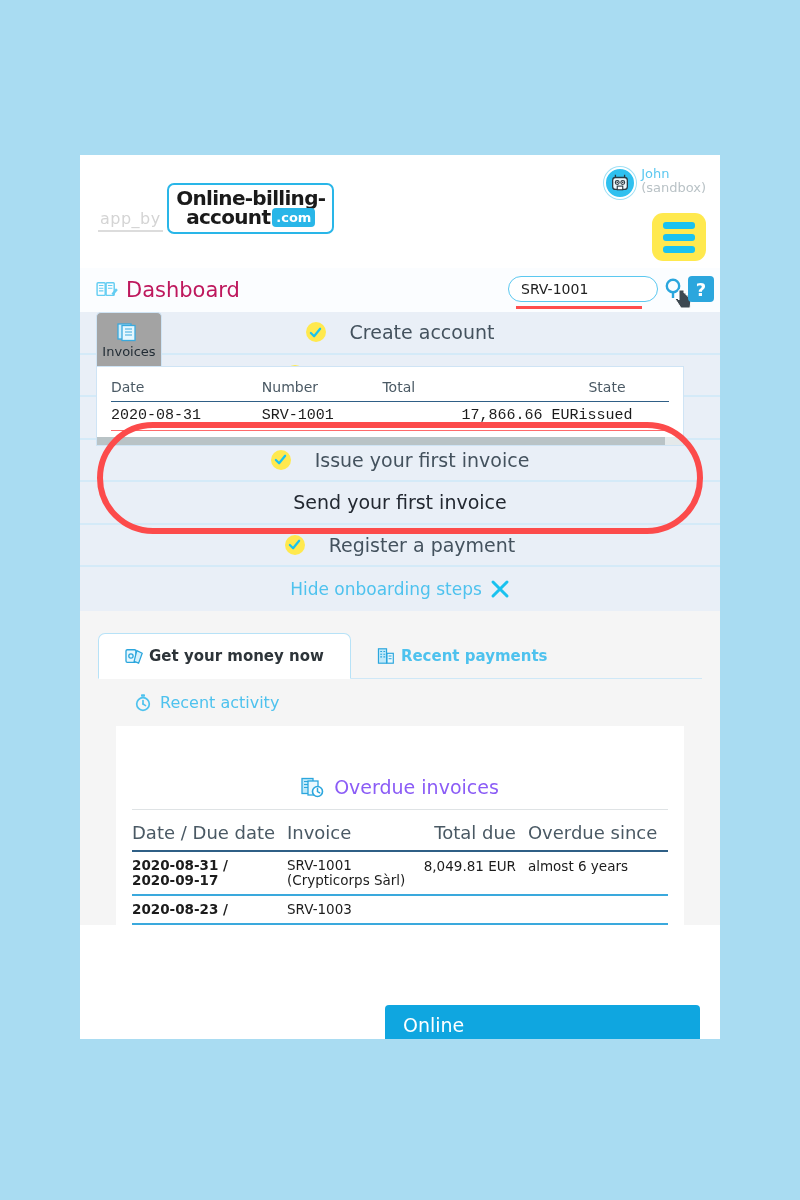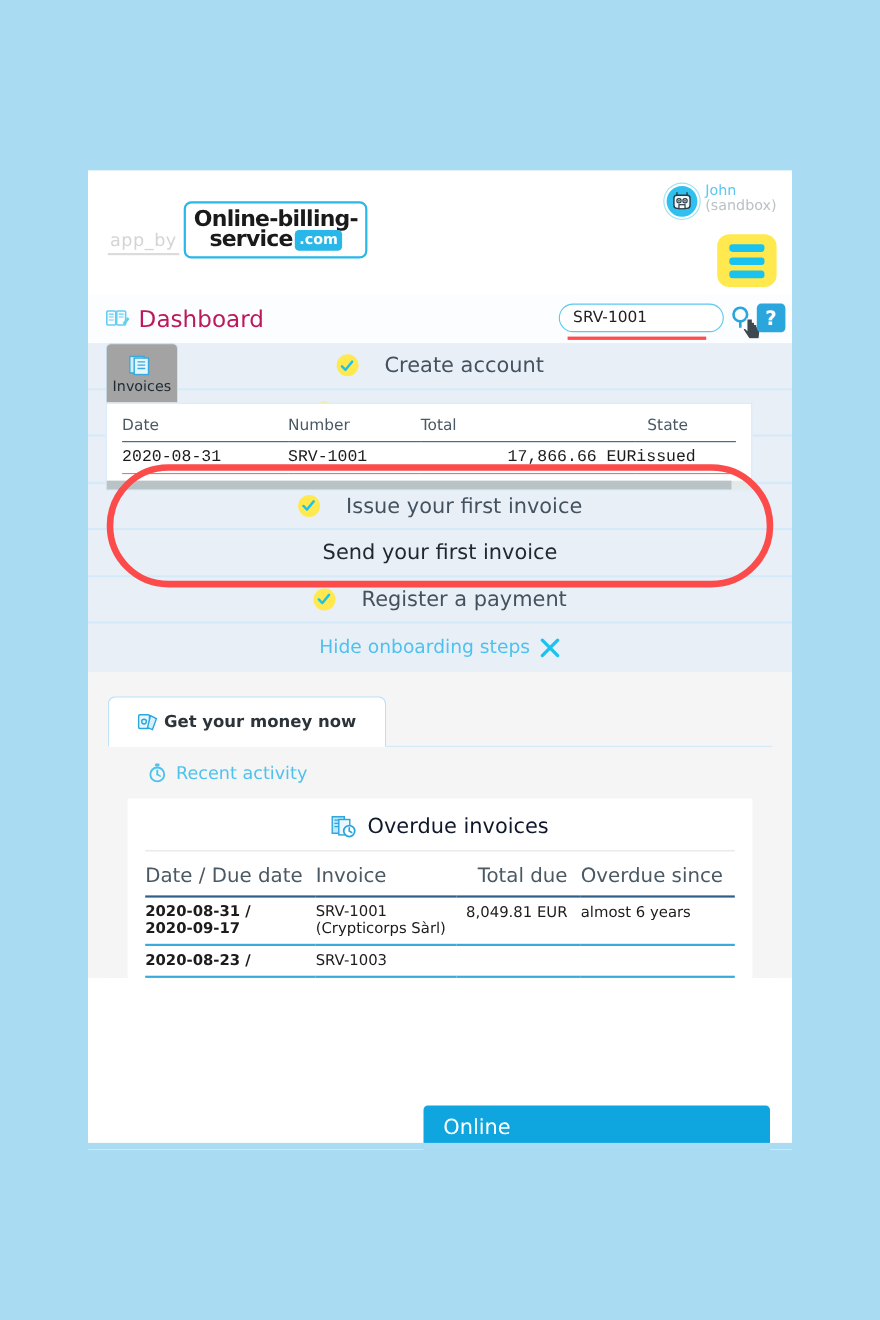--- a/index.html
+++ b/index.html
@@ -323,23 +323,24 @@
   .white-card {
     background: #ffffff;
     margin: 0 18px;
     padding: 14px 16px 0 16px;
   }
   .card-title {
     display: flex; align-items: center; justify-content: center;
     gap: 9px;
     font-family: "DejaVu Sans", sans-serif;
     font-size: 19px;
-    color: #0f172a;
+    color: #8b5cf6;
     padding-bottom: 11px;
     border-bottom: 1px solid #dfe3e5;
+    margin-top: 36px;
   }
   .od-table { width: 100%; border-collapse: collapse; margin-top: 10px; }
   .od-table th {
     font-family: "DejaVu Sans", sans-serif;
     font-size: 18px;
     font-weight: normal;
     color: #4a5964;
     text-align: left;
     padding: 2px 0 7px 0;
     border-bottom: 2px solid #2f5f86;
@@ -385,21 +386,21 @@
 
 <div id="app-window">
 
   <div class="topbar">
 
     <div class="appby">app_by</div>
 
     <div class="logo-box">
       <div class="logo-l1">Online-billing-</div>
       <div class="logo-l2">
-        <span>service</span><span class="logo-com">.com</span>
+        <span>account</span><span class="logo-com">.com</span>
       </div>
     </div>
 
     <div class="user-block">
       <div class="avatar">
         <svg width="22" height="22" viewBox="0 0 24 24">
           <rect x="4" y="6" width="16" height="13" rx="3" fill="#eef8fc" stroke="#2a3b44" stroke-width="1.4"></rect>
           <circle cx="9" cy="11.5" r="2.1" fill="#fff" stroke="#2a3b44" stroke-width="1.2"></circle>
           <circle cx="15" cy="11.5" r="2.1" fill="#fff" stroke="#2a3b44" stroke-width="1.2"></circle>
           <circle cx="9" cy="11.5" r="0.9" fill="#2a3b44"></circle>
@@ -552,20 +553,29 @@
 
       <div class="tab active">
         <svg width="20" height="18" viewBox="0 0 22 20">
           <rect x="1" y="3" width="11" height="14" rx="1.5" fill="#e7f7fe" stroke="#2ba6dd" stroke-width="1.5"></rect>
           <circle cx="6.5" cy="10" r="2.4" fill="none" stroke="#2ba6dd" stroke-width="1.4"></circle>
           <path d="M13 4 L19 7 L15 18 L10 16 z" fill="#d6f1fc" stroke="#2ba6dd" stroke-width="1.4"></path>
         </svg>
         <span>Get your money now</span>
       </div>
 
+      <div class="tab inactive">
+        <svg width="20" height="18" viewBox="0 0 22 20">
+          <rect x="1.5" y="2" width="9" height="16" fill="#bfe9fa" stroke="#2ba6dd" stroke-width="1.3"></rect>
+          <path d="M3.5 5h2M7 5h2M3.5 8h2M7 8h2M3.5 11h2M7 11h2" stroke="#2ba6dd" stroke-width="1.2"></path>
+          <rect x="11" y="7" width="7" height="11" fill="#eaf8fe" stroke="#2ba6dd" stroke-width="1.3"></rect>
+          <path d="M12.8 10h3.3M12.8 13h3.3" stroke="#2ba6dd" stroke-width="1.1"></path>
+        </svg>
+        <span>Recent payments</span>
+      </div>
     </div>
 
     <div class="panel-body">
 
       <div class="recent-activity">
         <svg width="18" height="19" viewBox="0 0 18 19">
           <circle cx="9" cy="11" r="6.3" fill="none" stroke="#4ec2ee" stroke-width="1.7"></circle>
           <path d="M9 11 L9 7.5" stroke="#4ec2ee" stroke-width="1.7" stroke-linecap="round"></path>
           <path d="M9 11 L11.6 12.6" stroke="#4ec2ee" stroke-width="1.5" stroke-linecap="round"></path>
           <rect x="7" y="1.2" width="4" height="2.6" rx="0.8" fill="#4ec2ee"></rect>

